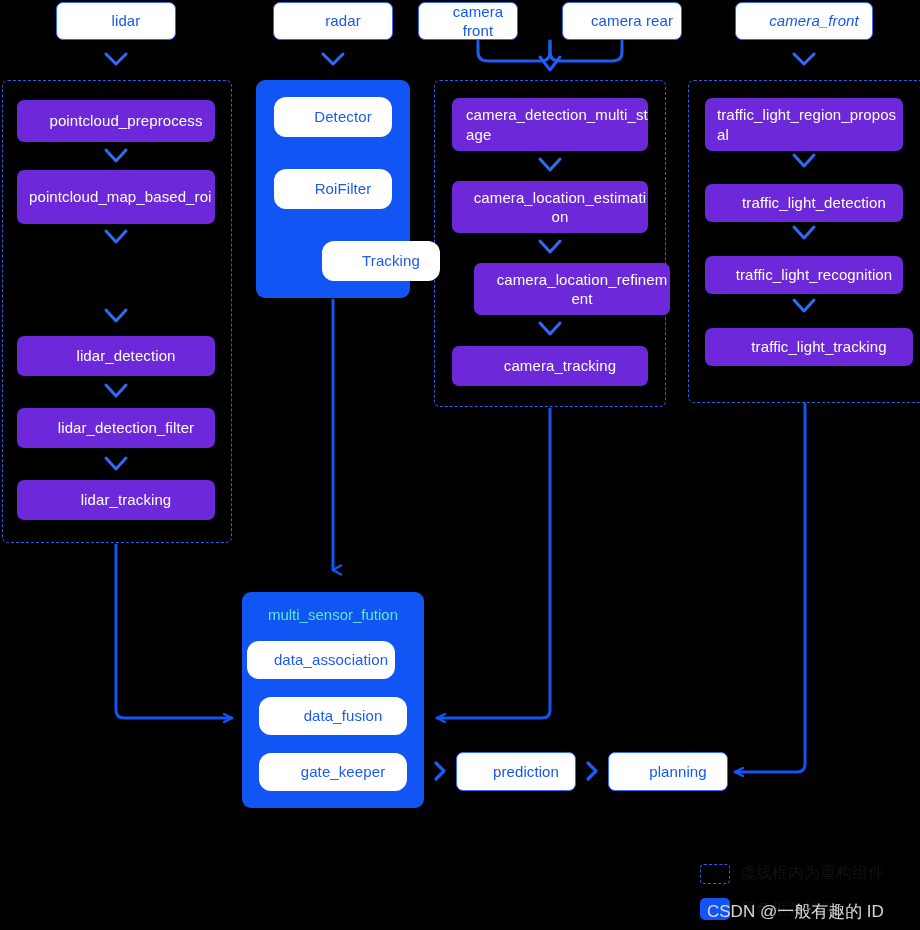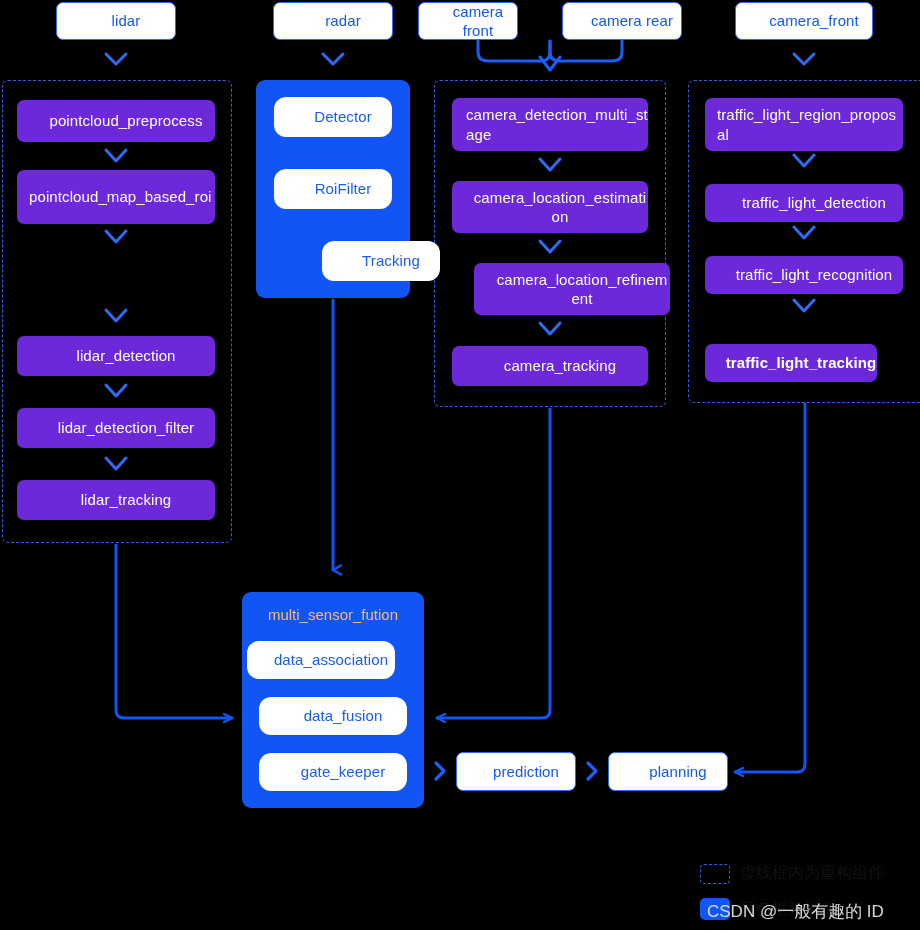--- a/index.html
+++ b/index.html
@@ -32,21 +32,21 @@
   }
   
   .chip{
     background:#ffffff;color:#1a5cf0;font-size:15px;border:none;border-radius:12px;
   }
   
   .group{
     position:absolute;box-sizing:border-box;background:#1155f5;border-radius:9px;
   }
   .group-title{
-    position:absolute;color:#fdba74;font-size:15px;left:0;width:100%;
+    position:absolute;color:#5eead4;font-size:15px;left:0;width:100%;
     text-align:center;
   }
   
   .dashed{
     position:absolute;box-sizing:border-box;
     border:1.6px dashed #2f5fe8;border-radius:6px;background:transparent;
   }
 
   
   #wires{position:absolute;left:0;top:0;width:920px;height:930px;pointer-events:none;}
@@ -136,42 +136,42 @@
   </svg>
 
   <div class="dashed" style="left:2px;top:80px;width:230px;height:463px;"></div>
   <div class="dashed" style="left:434px;top:80px;width:232px;height:327px;"></div>
   <div class="dashed" style="left:688px;top:80px;width:240px;height:323px;"></div>
 
   <div class="node white" style="left:56px;top:2px;width:120px;height:38px;">lidar</div>
   <div class="node white" style="left:273px;top:2px;width:120px;height:38px;">radar</div>
   <div class="node white" style="left:418px;top:2px;width:100px;height:38px;">camera front</div>
   <div class="node white" style="left:562px;top:2px;width:120px;height:38px;">camera rear</div>
-  <div class="node white" style="left:735px;top:2px;width:138px;height:38px;">camera_front</div>
+  <div class="node white" style="left:735px;top:2px;width:138px;height:38px;font-style:italic;">camera_front</div>
 
   <div class="node blue" style="left: 17px; top: 100px; width: 198px; height: 42px; white-space: normal; word-break: break-word;">pointcloud_preprocess</div>
   <div class="node blue" style="left: 17px; top: 170px; width: 198px; height: 54px; justify-content: flex-start; padding-left: 12px; text-align: left; white-space: normal; word-break: break-word;">pointcloud_map_based_roi</div>
   <div class="node blue" style="left: 17px; top: 336px; width: 198px; height: 40px; white-space: normal; word-break: break-word;">lidar_detection</div>
   <div class="node blue" style="left: 17px; top: 408px; width: 198px; height: 40px; white-space: normal; word-break: break-word;">lidar_detection_filter</div>
   <div class="node blue" style="left: 17px; top: 480px; width: 198px; height: 40px; white-space: normal; word-break: break-word;">lidar_tracking</div>
 
   <div class="group" style="left:256px;top:80px;width:154px;height:218px;"></div>
   <div class="node chip" style="left:274px;top:97px;width:118px;height:40px;">Detector</div>
   <div class="node chip" style="left:274px;top:169px;width:118px;height:40px;">RoiFilter</div>
   <div class="node chip" style="left:274px;top:241px;width:118px;height:40px;margin-left:48px;">Tracking</div>
 
   <div class="node blue" style="left: 452px; top: 98px; width: 196px; height: 53px; justify-content: flex-start; padding-left: 14px; text-align: left; white-space: normal; word-break: break-word;">camera_detection_multi_stage</div>
   <div class="node blue" style="left: 452px; top: 181px; width: 196px; height: 52px; white-space: normal; word-break: break-word;">camera_location_estimation</div>
   <div class="node blue" style="left: 474px; top: 263px; width: 196px; height: 52px; white-space: normal; word-break: break-word;">camera_location_refinement</div>
   <div class="node blue" style="left: 452px; top: 346px; width: 196px; height: 40px; white-space: normal; word-break: break-word;">camera_tracking</div>
 
   <div class="node blue" style="left: 705px; top: 98px; width: 198px; height: 53px; justify-content: flex-start; padding-left: 12px; text-align: left; white-space: normal; word-break: break-word;">traffic_light_region_proposal</div>
   <div class="node blue" style="left: 705px; top: 184px; width: 198px; height: 38px; white-space: normal; word-break: break-word;">traffic_light_detection</div>
   <div class="node blue" style="left: 705px; top: 256px; width: 198px; height: 38px; white-space: normal; word-break: break-word;">traffic_light_recognition</div>
-  <div class="node blue" style="left: 705px; top: 344px; width: 172px; height: 38px; white-space: normal; word-break: break-word; font-weight: bold;">traffic_light_tracking</div>
+  <div class="node blue" style="left: 705px; top: 328px; width: 208px; height: 38px; white-space: normal; word-break: break-word;">traffic_light_tracking</div>
 
   <div class="group" style="left:242px;top:592px;width:182px;height:216px;"></div>
   <div class="group-title" style="left:242px;top:606px;width:182px;">multi_sensor_fution</div>
   <div class="node chip" style="left:247px;top:641px;width:148px;height:38px;">data_association</div>
   <div class="node chip" style="left:259px;top:697px;width:148px;height:38px;">data_fusion</div>
   <div class="node chip" style="left:259px;top:753px;width:148px;height:38px;">gate_keeper</div>
 
   <div class="node white" style="left:456px;top:752px;width:120px;height:39px;">prediction</div>
   <div class="node white" style="left:608px;top:752px;width:120px;height:39px;">planning</div>
 

